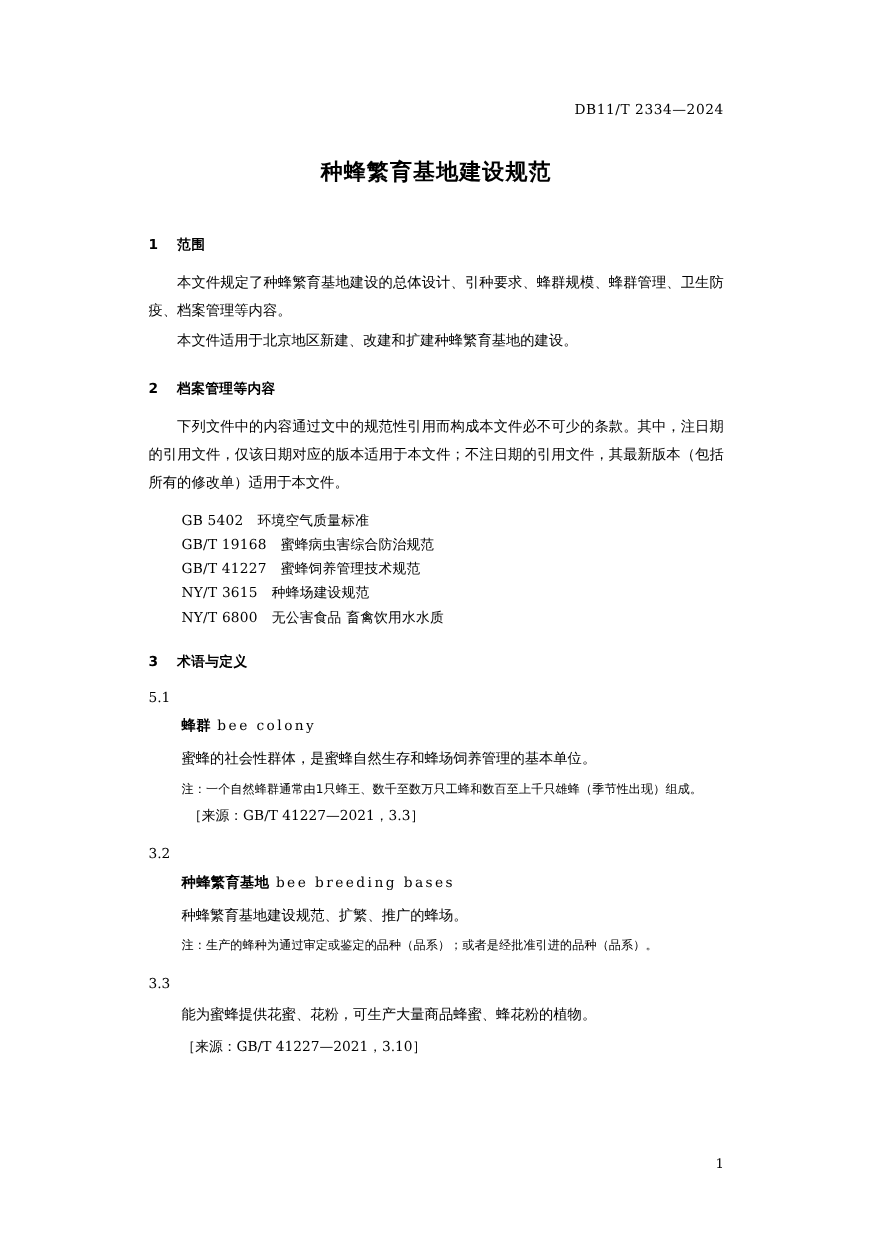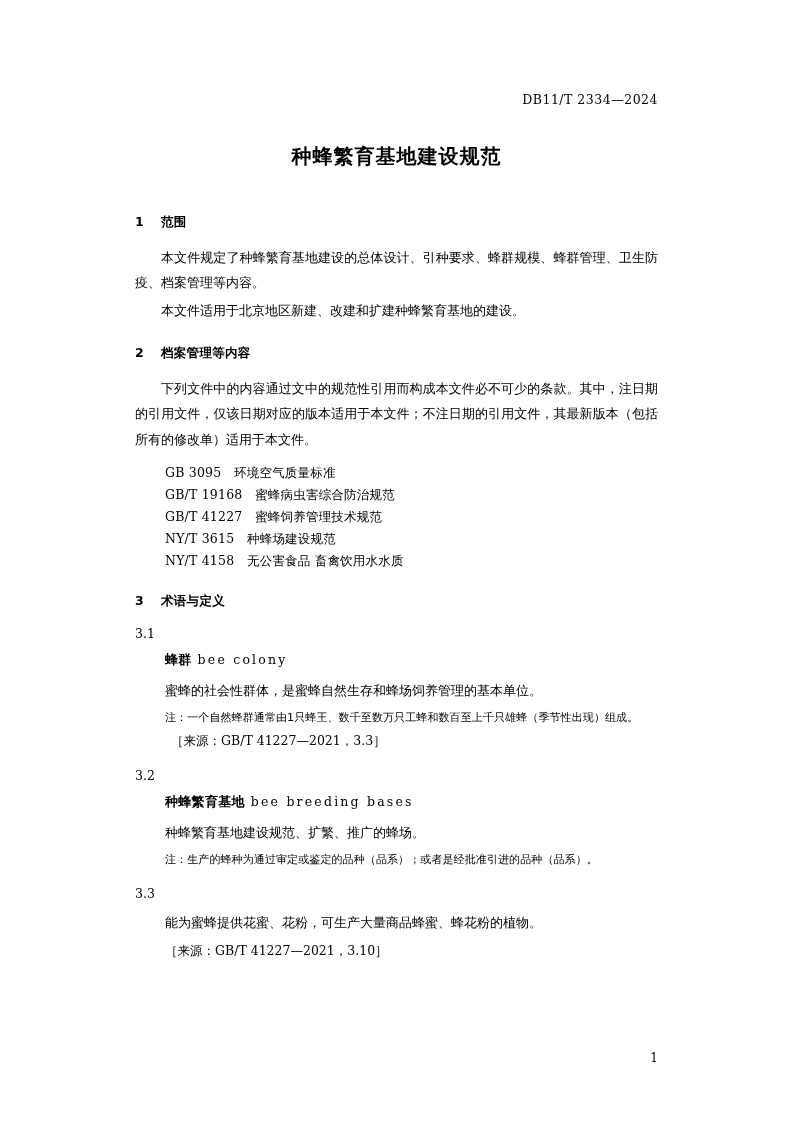--- a/index.html
+++ b/index.html
@@ -139,32 +139,32 @@
       <span class="num">1</span><span>范围</span>
     </div>
     <p class="para">本文件规定了种蜂繁育基地建设的总体设计、引种要求、蜂群规模、蜂群管理、卫生防疫、档案管理等内容。</p>
     <p class="para">本文件适用于北京地区新建、改建和扩建种蜂繁育基地的建设。</p>
 
     <div class="clause-head">
       <span class="num">2</span><span>档案管理等内容</span>
     </div>
     <p class="para">下列文件中的内容通过文中的规范性引用而构成本文件必不可少的条款。其中，注日期的引用文件，仅该日期对应的版本适用于本文件；不注日期的引用文件，其最新版本（包括所有的修改单）适用于本文件。</p>
     <ul class="ref-list">
-      <li>GB 3095　环境空气质量标准</li>
+      <li>GB 5402　环境空气质量标准</li>
       <li>GB/T 19168　蜜蜂病虫害综合防治规范</li>
       <li>GB/T 41227　蜜蜂饲养管理技术规范</li>
       <li>NY/T 3615　种蜂场建设规范</li>
-      <li>NY/T 4158　无公害食品 畜禽饮用水水质</li>
+      <li>NY/T 6800　无公害食品 畜禽饮用水水质</li>
     </ul>
 
     <div class="clause-head">
       <span class="num">3</span><span>术语与定义</span>
     </div>
 
-    <div class="sub-num">3.1</div>
+    <div class="sub-num">5.1</div>
     <div class="term-line">
       <span class="term-cn">蜂群</span><span class="term-en">bee colony</span>
     </div>
     <p class="term-def">蜜蜂的社会性群体，是蜜蜂自然生存和蜂场饲养管理的基本单位。</p>
     <p class="term-note">注：一个自然蜂群通常由1只蜂王、数千至数万只工蜂和数百至上千只雄蜂（季节性出现）组成。</p>
     <p class="term-source">［来源：GB/T 41227—2021，3.3］</p>
 
     <div class="sub-num">3.2</div>
     <div class="term-line">
       <span class="term-cn">种蜂繁育基地</span><span class="term-en">bee breeding bases</span>

